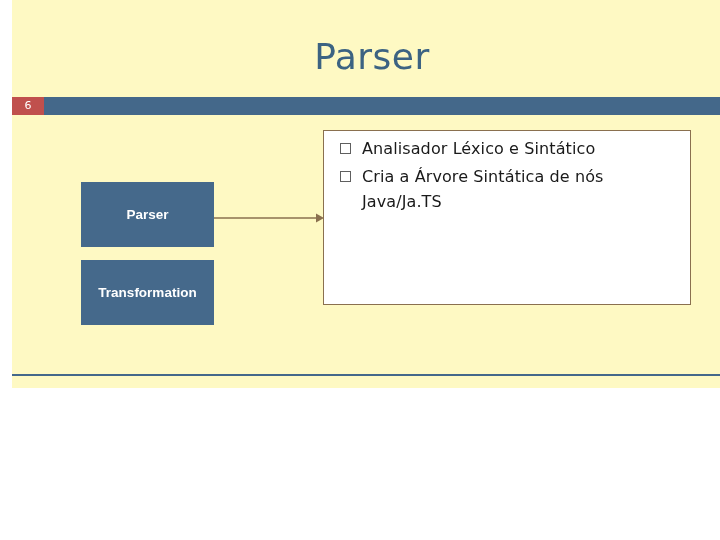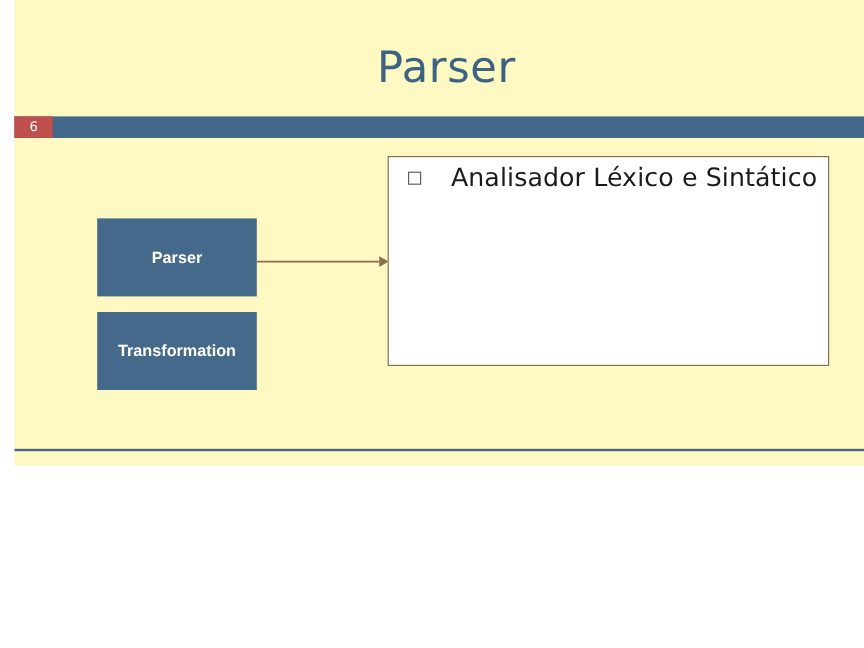--- a/index.html
+++ b/index.html
@@ -123,25 +123,24 @@
     width: 11px;
     height: 11px;
     border: 1px solid #5f5f5f;
     margin: 7px 11px 0 7px;
     background: #ffffff;
     box-sizing: border-box;
   }
   .bullet-text {
     flex: 1 1 auto;
     font-family: "DejaVu Sans", sans-serif;
-    font-size: 21px;
+    font-size: 16px;
     line-height: 25px;
     color: #1a1a1a;
     letter-spacing: 0.1px;
-    text-align: right;
   }
 
   
   .bottom-rule {
     position: absolute;
     left: 0;
     bottom: 12px;
     width: 720px;
     height: 2px;
     background: #44688a;
@@ -171,17 +170,21 @@
     <polygon points="102,1.5 110,6 102,10.5" fill="#8a704f"></polygon>
   </svg>
 
   <div class="content-box"></div>
 
   <div class="bullet-list">
     <div class="bullet-row">
       <span class="bullet-marker"></span>
       <span class="bullet-text">Analisador Léxico e Sintático</span>
     </div>
+    <div class="bullet-row">
+      <span class="bullet-marker"></span>
+      <span class="bullet-text">Cria a Árvore Sintática de nós Java/Ja.TS</span>
+    </div>
   </div>
 
   <div class="bottom-rule"></div>
 
 </div>
 
 </body></html>

